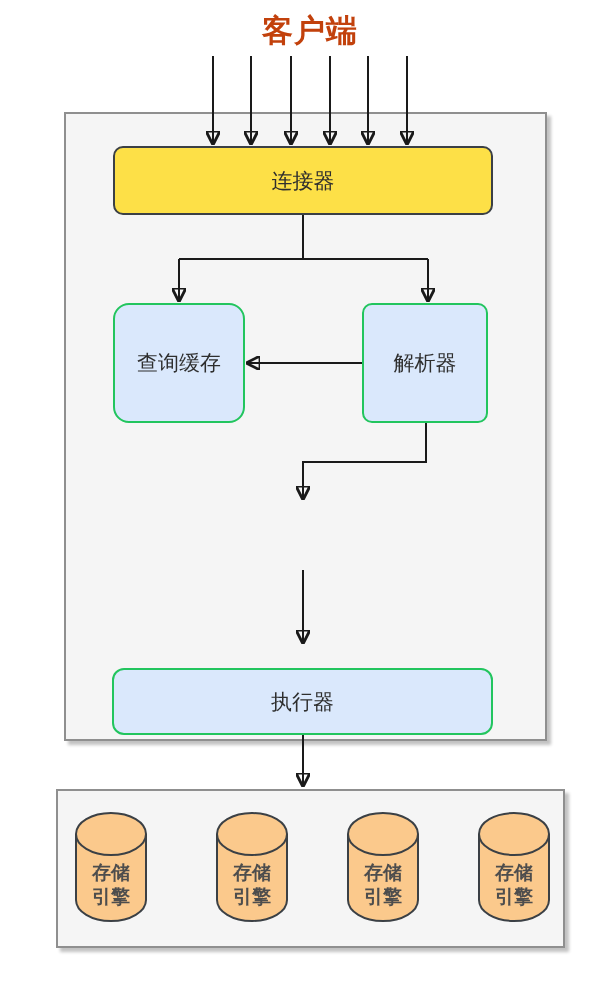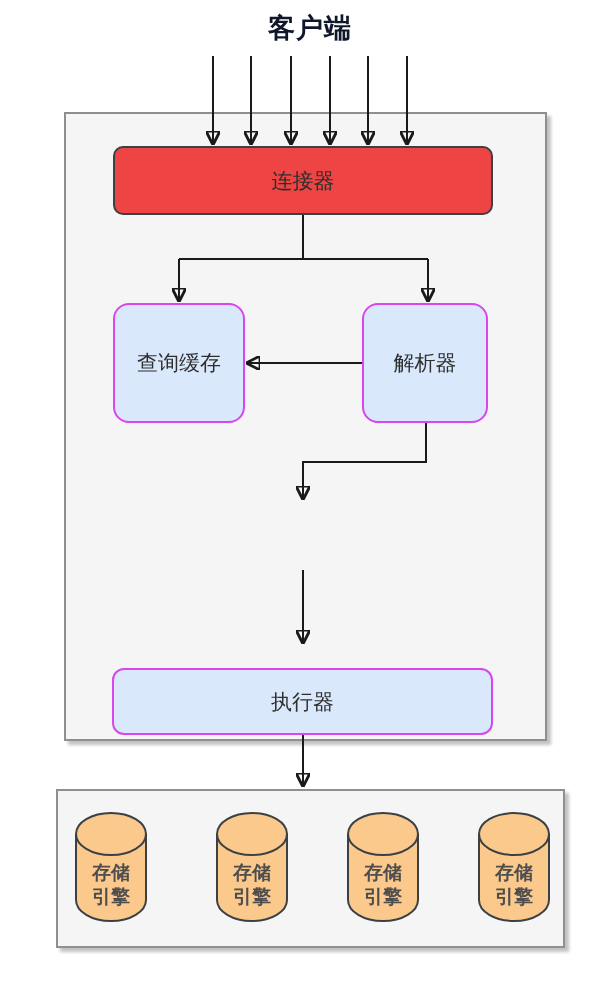--- a/index.html
+++ b/index.html
@@ -2,39 +2,39 @@
 <html><head>
 <meta charset="utf-8">
 <style>
   html,body{margin:0;padding:0;background:#ffffff;}
   .stage{
     position:relative;width:607px;height:984px;background:#ffffff;
     font-family:"Liberation Sans","DejaVu Sans",sans-serif;overflow:hidden;
   }
   .client-label{
     position:absolute;left:210px;top:10px;width:200px;text-align:center;
-    font-size:27px;font-weight:bold;color:#0f172a;letter-spacing:1px;
+    font-size:31px;font-weight:bold;color:#c2410c;letter-spacing:1px;
   }
   .container{
     position:absolute;box-sizing:border-box;background:#f5f5f5;
     border:2px solid #8f8f8f;box-shadow:4px 4px 3px rgba(0,0,0,0.24);
   }
   .server-container{left:64px;top:112px;width:483px;height:629px;}
   .storage-container{left:56px;top:789px;width:509px;height:159px;}
   .node{
     position:absolute;box-sizing:border-box;display:flex;align-items:center;justify-content:center;
     font-size:21px;color:#2e2e2e;text-align:center;z-index:3;
   }
   .node-green{
     left:113px;top:146px;width:380px;height:69px;
-    background:#ef4444;border:2px solid #3b4045;border-radius:10px;
+    background:#fde047;border:2px solid #3b4045;border-radius:10px;
   }
-  .node-blue{background:#dae8fc;border:2px solid #d946ef;}
+  .node-blue{background:#dae8fc;border:2px solid #22c55e;}
   .node-query-cache{left:113px;top:303px;width:132px;height:120px;border-radius:16px;}
-  .node-parser{left:362px;top:303px;width:126px;height:120px;border-radius:16px;}
+  .node-parser{left:362px;top:303px;width:126px;height:120px;border-radius:10px;}
   .node-optimizer{left:112px;top:501px;width:381px;height:69px;border-radius:12px;}
   .node-executor{left:112px;top:668px;width:381px;height:67px;border-radius:12px;}
   .connector-layer{position:absolute;left:0;top:0;z-index:2;pointer-events:none;}
   .connector-layer path{stroke:#1a1a1a;stroke-width:2;fill:none;}
   .cylinder{position:absolute;width:79px;height:112px;top:20px;z-index:3;}
   .cylinder svg{position:absolute;left:0;top:0;}
   .cylinder-label{
     position:absolute;left:0;top:50px;width:72px;text-align:center;
     font-size:19px;font-weight:bold;line-height:24px;color:#4d4d4d;
   }

